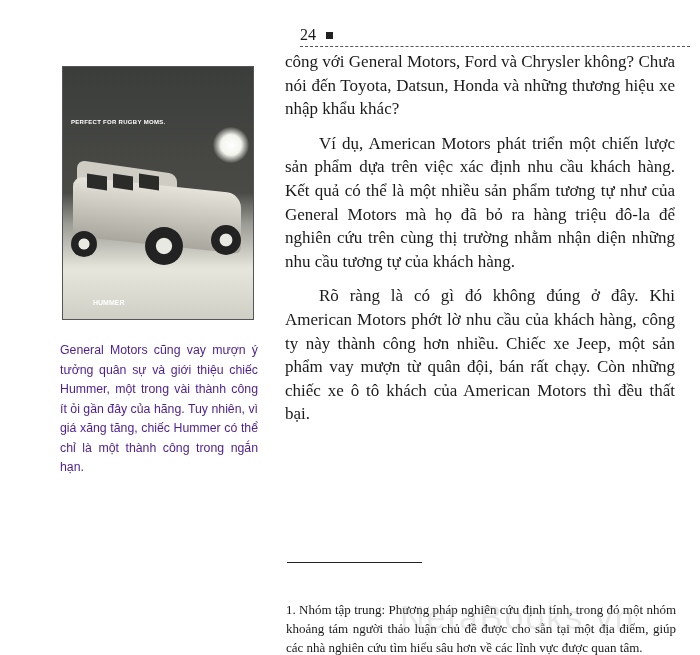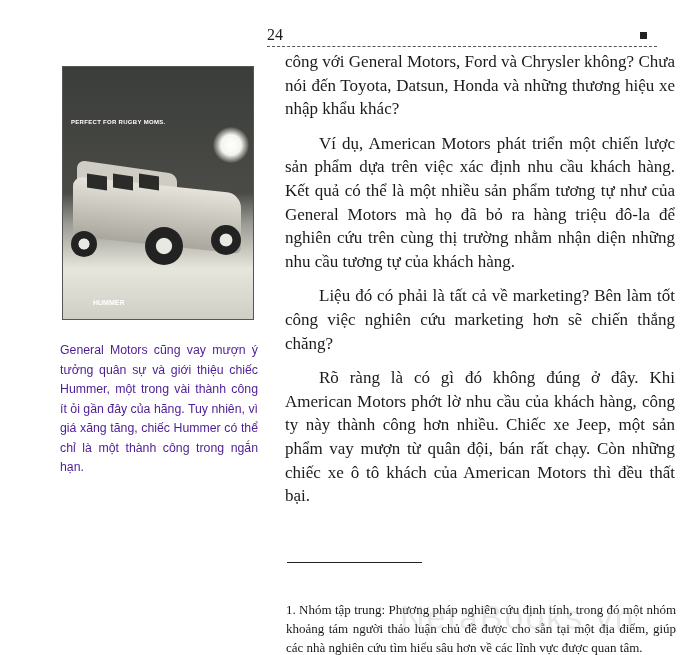--- a/index.html
+++ b/index.html
@@ -2,23 +2,23 @@
 <html><head>
   <meta charset="utf-8">
   <style>
     html, body { margin: 0; padding: 0; }
     body {
       width: 700px; height: 655px; overflow: hidden;
       background: #ffffff; position: relative;
       font-family: "Liberation Serif", serif; color: #1a1a1a;
     }
     .header {
-      position: absolute; left: 267px; top: 24px; width: 390px;
+      position: absolute; left: 300px; top: 24px; width: 390px;
       height: 20px; border-bottom: 1.5px dashed #555;
-      display: flex; align-items: flex-end; padding-bottom: 2px; justify-content: space-between;
+      display: flex; align-items: flex-end; padding-bottom: 2px;
     }
     .page-num { font-family: "Liberation Serif", serif; font-size: 16px; margin-right: 10px; }
     .sq { width: 7px; height: 7px; background: #222; margin-right: 10px; margin-bottom: 5px; }
     .running { font-family: "Liberation Sans", sans-serif; font-weight: bold; font-size: 13px; letter-spacing: -0.3px; }
     .figure {
       position: absolute; left: 62px; top: 66px; width: 190px; height: 252px;
       background: linear-gradient(#3b3d3a 0%, #4a4b47 50%, #9a9a94 62%, #e6e6dc 80%, #cfcfc5 100%);
       border: 1px solid #555; overflow: hidden;
     }
     .fig-tag { position: absolute; left: 8px; top: 52px; color: #fff; font-family: "Liberation Sans", sans-serif; font-weight: bold; font-size: 6px; letter-spacing: 0.3px; }
@@ -71,19 +71,18 @@
   <div class="wheel" style="left:82px; top:160px;"></div>
   <div class="wheel" style="left:148px; top:158px; width:30px; height:30px;"></div>
   <div class="fig-logo">HUMMER</div>
 </div>
 
 <div class="caption">General Motors cũng vay mượn ý tưởng quân sự và giới thiệu chiếc Hummer, một trong vài thành công ít ỏi gần đây của hãng. Tuy nhiên, vì giá xăng tăng, chiếc Hummer có thể chỉ là một thành công trong ngắn hạn.</div>
 
 <div class="body-text">
   <p>công với General Motors, Ford và Chrysler không? Chưa nói đến Toyota, Datsun, Honda và những thương hiệu xe nhập khẩu khác?</p>
   <p class="indent">Ví dụ, American Motors phát triển một chiến lược sản phẩm dựa trên việc xác định nhu cầu khách hàng. Kết quả có thể là một nhiều sản phẩm tương tự như của General Motors mà họ đã bỏ ra hàng triệu đô-la để nghiên cứu trên cùng thị trường nhằm nhận diện những nhu cầu tương tự của khách hàng.</p>
-  <p class="indent">Liệu đó có phải là tất cả về marketing? Bên làm tốt công việc nghiên cứu marketing hơn sẽ chiến thắng chăng?</p>
   <p class="indent">Rõ ràng là có gì đó không đúng ở đây. Khi American Motors phớt lờ nhu cầu của khách hàng, công ty này thành công hơn nhiều. Chiếc xe Jeep, một sản phẩm vay mượn từ quân đội, bán rất chạy. Còn những chiếc xe ô tô khách của American Motors thì đều thất bại.</p>
 </div>
 
 <div class="fn-rule"></div>
 <div class="footnote">1. Nhóm tập trung: Phương pháp nghiên cứu định tính, trong đó một nhóm khoảng tám người thảo luận chủ đề được cho sẵn tại một địa điểm, giúp các nhà nghiên cứu tìm hiểu sâu hơn về các lĩnh vực được quan tâm.</div>
 <div class="watermark">NetaBooks.vn</div>
 
 </body></html>

